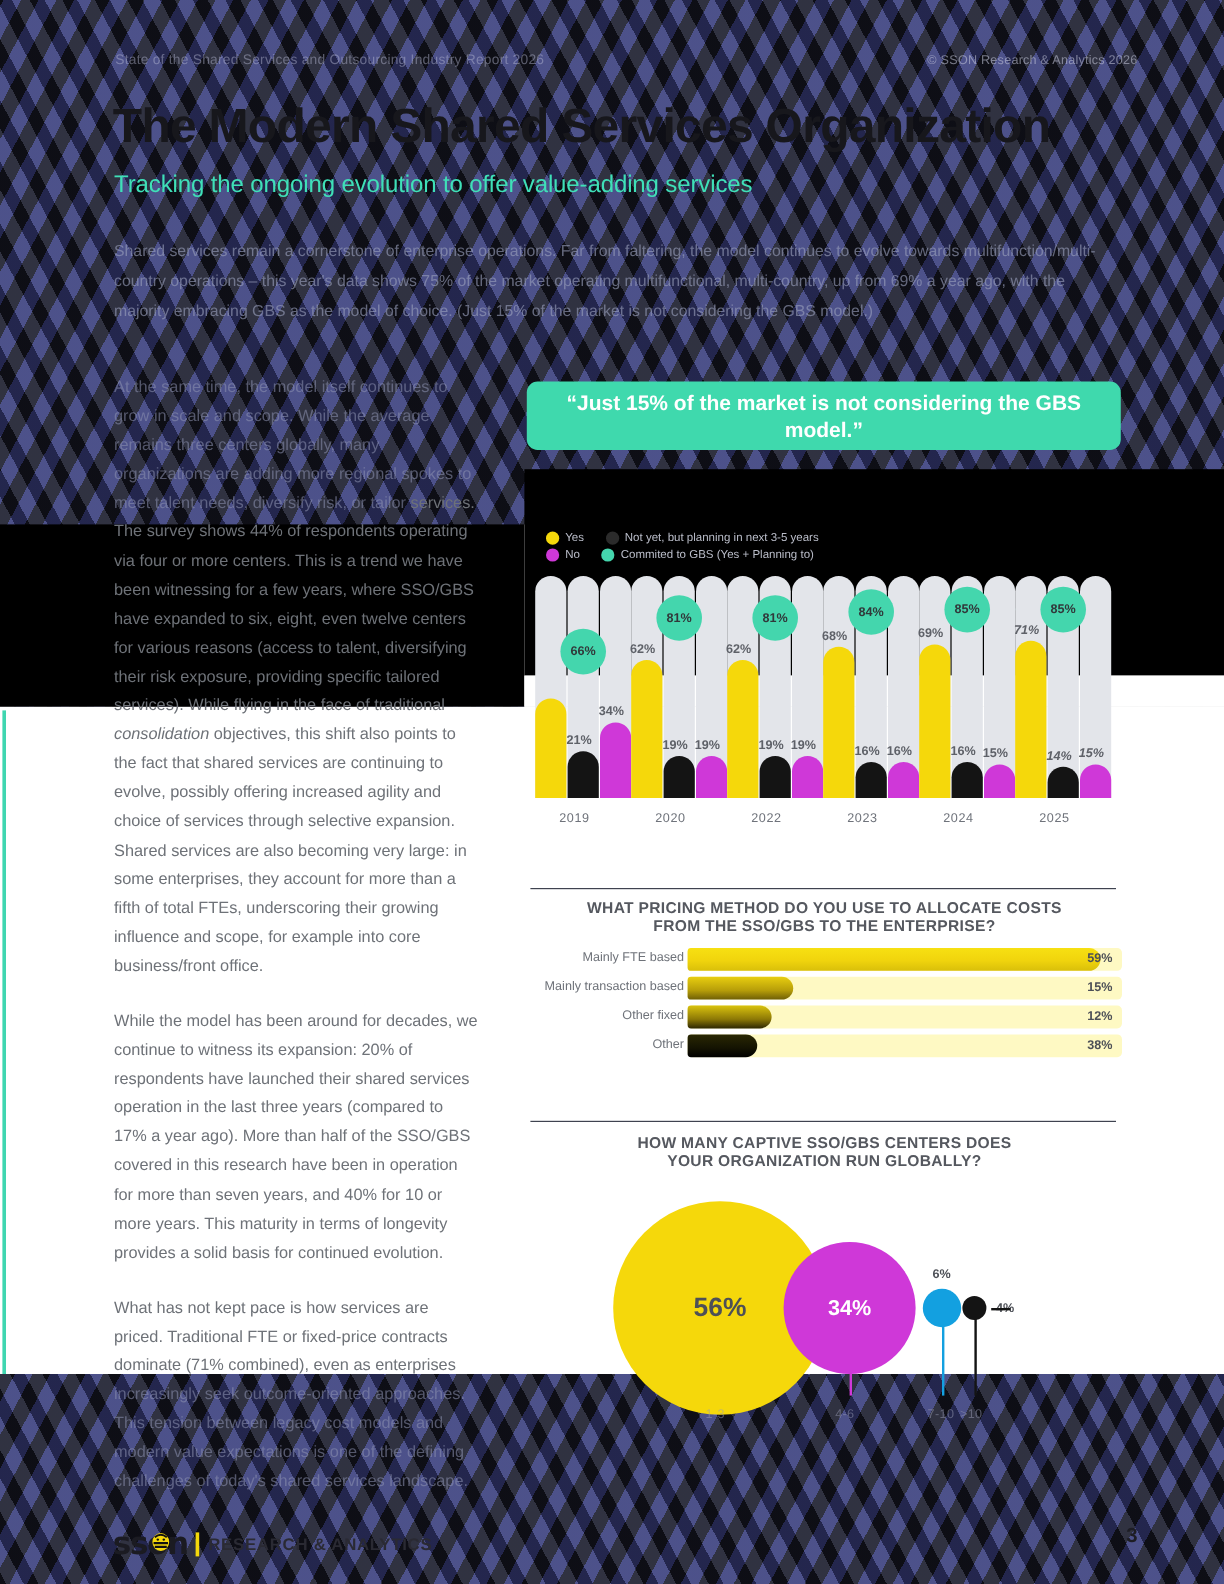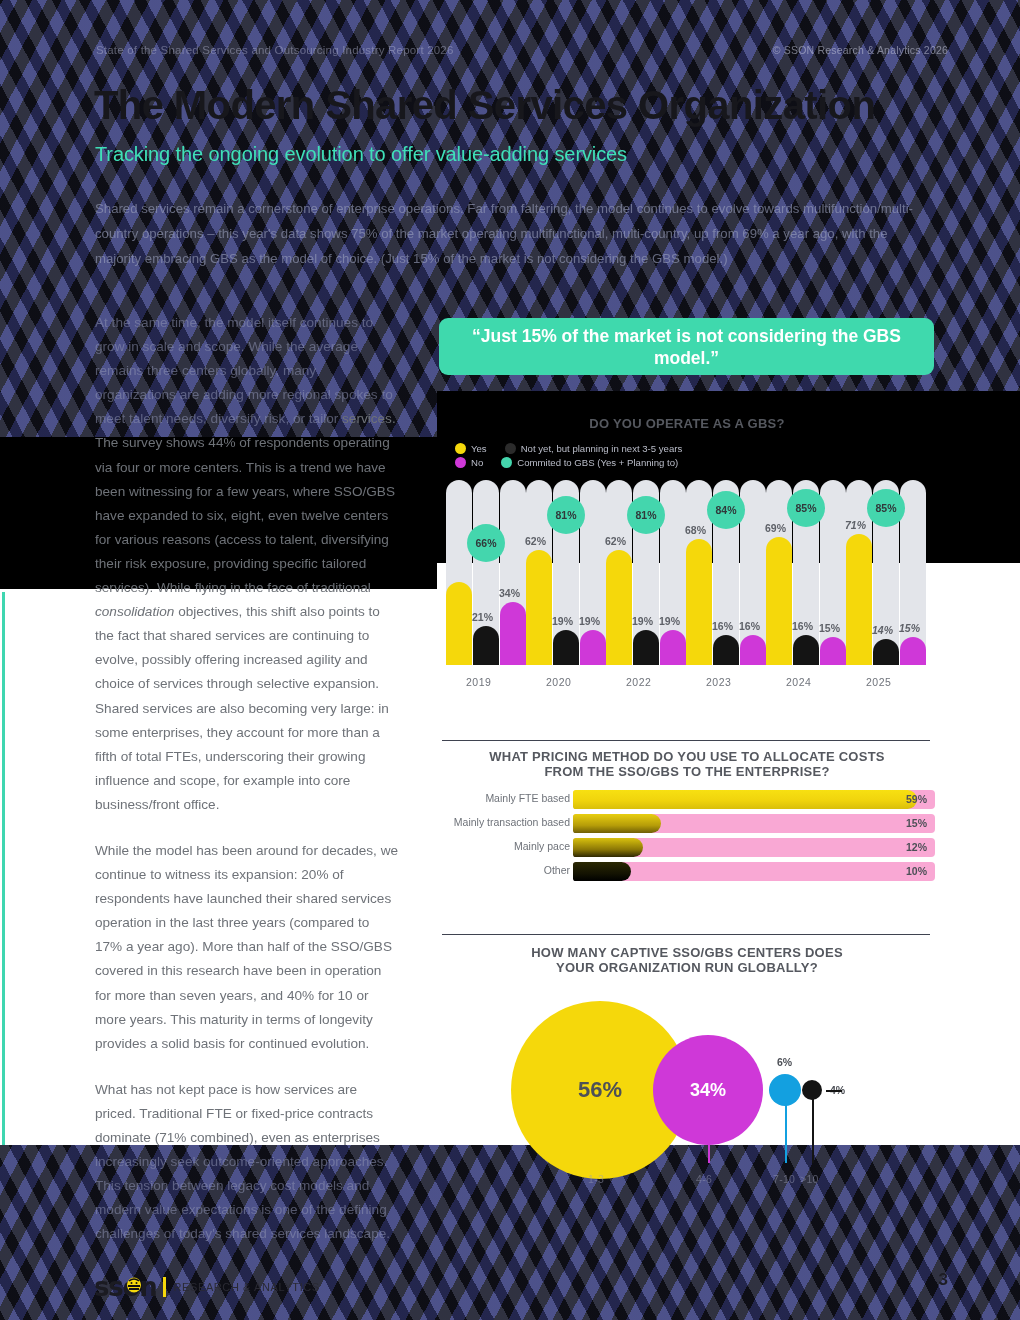--- a/index.html
+++ b/index.html
@@ -69,37 +69,37 @@
   .blab{position:absolute;font-size:10.5px;font-weight:700;color:#5e6168;white-space:nowrap;}
   .bubble{position:absolute;width:38px;height:38px;border-radius:50%;background:#44d6ad;
     display:flex;align-items:center;justify-content:center;color:#31383a;font-size:10.5px;font-weight:700;}
   .yearlab{position:absolute;top:196px;font-size:10.5px;color:#6f737b;letter-spacing:.5px;}
   .trendline{position:absolute;left:0;top:0;width:480px;height:230px;pointer-events:none;}
 
   
   #pricing{position:absolute;left:440px;top:790px;width:495px;}
   .prow{position:relative;height:19px;margin-bottom:5px;}
   .plabel{position:absolute;right:calc(100% - 130px);top:2px;font-size:10.5px;color:#6e7279;white-space:nowrap;text-align:right;}
-  .ptrack{position:absolute;left:133px;right:0;top:0;height:19px;background:#f9a8d4;border-radius:4px;}
+  .ptrack{position:absolute;left:133px;right:0;top:0;height:19px;background:#fef9c3;border-radius:4px;}
   .pbar{position:absolute;left:0;top:0;height:19px;border-radius:3px 10px 10px 3px;}
   .pval{position:absolute;right:8px;top:3px;font-size:10.5px;font-weight:700;color:#4d5057;}
 
   
   #bubbles{position:absolute;left:440px;top:985px;width:495px;height:205px;}
   .bub{position:absolute;border-radius:50%;display:flex;align-items:center;justify-content:center;
     font-weight:700;}
   .bubval{position:absolute;font-size:10.5px;font-weight:700;color:#4d5057;}
   .stem{position:absolute;width:1.5px;}
   .axlab{position:absolute;top:188px;font-size:10.5px;color:#9a9db5;opacity:.5;letter-spacing:.3px;}
 
   
   .footer-logo{position:absolute;left:94px;top:1272px;display:flex;align-items:center;gap:0px;}
   .logo-word{font-size:26px;font-weight:800;color:#1b1b22;letter-spacing:-1.2px;font-family:"DejaVu Sans",sans-serif;}
   .logo-bar{width:3px;height:20px;background:#f5d80b;margin:0 8px 0 6px;}
-  .logo-sub{font-size:11px;font-weight:400;color:#2a2a33;letter-spacing:.6px;}
+  .logo-sub{font-size:14px;font-weight:700;color:#2a2a33;letter-spacing:.6px;}
   .logo-bee{position:absolute;left:28px;top:2px;width:24px;height:20px;}
   .pageno{position:absolute;right:72px;top:1270px;font-size:17px;font-weight:700;color:#1d1d24;}
 </style>
 </head>
 <body>
 
 <div id="page">
   <div class="stripes"></div>
   <div class="stripes2"></div>
 
@@ -121,21 +121,20 @@
   <div class="intro">Shared services remain a cornerstone of enterprise operations. Far from faltering, the model continues to evolve towards multifunction/multi-country operations – this year's data shows 75% of the market operating multifunctional, multi-country, up from 69% a year ago, with the majority embracing GBS as the model of choice. (Just 15% of the market is not considering the GBS model.)</div>
 
   <div class="colA">
     <p><span class="dim">At the same time, the model itself continues to grow in scale and scope. While the average remains three centers globally, many organizations are adding more regional spokes to meet talent needs, diversify risk, or tailor </span><span>services. The survey shows 44% of respondents operating via four or more centers. This is a trend we have been witnessing for a few years, where SSO/GBS have expanded to six, eight, even twelve centers for various reasons (access to talent, diversifying their risk exposure, providing specific tailored services). While flying in the face of traditional </span><em>consolidation</em><span> objectives, this shift also points to the fact that shared services are continuing to evolve, possibly offering increased agility and choice of services through selective expansion. Shared services are also becoming very large: in some enterprises, they account for more than a fifth of total FTEs, underscoring their growing influence and scope, for example into core business/front office.</span></p>
     <p>While the model has been around for decades, we continue to witness its expansion: 20% of respondents have launched their shared services operation in the last three years (compared to 17% a year ago). More than half of the SSO/GBS covered in this research have been in operation for more than seven years, and 40% for 10 or more years. This maturity in terms of longevity provides a solid basis for continued evolution.</p>
     <p><span>What has not kept pace is how services are priced. Traditional FTE or fixed-price contracts dominate (71% combined), even as enterprises </span><span class="dim">increasingly seek outcome-oriented approaches. This tension between legacy cost models and modern value expectations is one of the defining challenges of today's shared services landscape.</span></p>
   </div>
 
   <div class="quote">“Just 15% of the market is not considering the GBS model.”</div>
 
-  <div class="chart-title" style="top:416px;">DO YOU OPERATE AS A GBS?</div>
 
   <div class="legend">
     <div class="row">
       <div class="item">
         <span class="dot" style="background:#f5d80b"></span>
         <span>Yes</span>
       </div>
       <div class="item" style="margin-left:12px;">
         <span class="dot" style="background:#2b2b2b"></span>
         <span>Not yet, but planning in next 3-5 years</span>
@@ -248,31 +247,31 @@
         </div>
       </div>
       <div class="prow">
         <div class="plabel">Mainly transaction based</div>
         <div class="ptrack">
           <div class="pbar" style="width: 24.1935%; background: linear-gradient(rgb(232, 206, 16) 0%, rgb(182, 157, 9) 60%, rgb(111, 95, 6) 100%);"></div>
           <div class="pval">15%</div>
         </div>
       </div>
       <div class="prow">
-        <div class="plabel">Mainly pace</div>
+        <div class="plabel">Other fixed</div>
         <div class="ptrack">
           <div class="pbar" style="width: 19.3548%; background: linear-gradient(rgb(217, 194, 14) 0%, rgb(140, 120, 6) 60%, rgb(46, 40, 3) 100%);"></div>
           <div class="pval">12%</div>
         </div>
       </div>
       <div class="prow">
         <div class="plabel">Other</div>
         <div class="ptrack">
           <div class="pbar" style="width: 16.129%; background: linear-gradient(rgb(42, 40, 3) 0%, rgb(20, 19, 2) 60%, rgb(0, 0, 0) 100%);"></div>
-          <div class="pval">10%</div>
+          <div class="pval">38%</div>
         </div>
       </div>
     </div>
 
   <div class="hr" style="left:442px;width:488px;top:934px;"></div>
   <div class="chart-title" style="top:960px;">YOUR ORGANIZATION RUN GLOBALLY?</div>
   <div class="chart-title" style="top:945px;">HOW MANY CAPTIVE SSO/GBS CENTERS DOES</div>
   <div id="bubbles">
       <div class="stem" style="left: 160px; top: 105px; height: 73px; background: rgb(245, 216, 11);"></div>
       <div class="bub" style="width: 178px; height: 178px; left: 71px; top: 16px; background: rgb(245, 216, 11); font-size: 22px; color: rgb(77, 80, 87);">56%</div>

